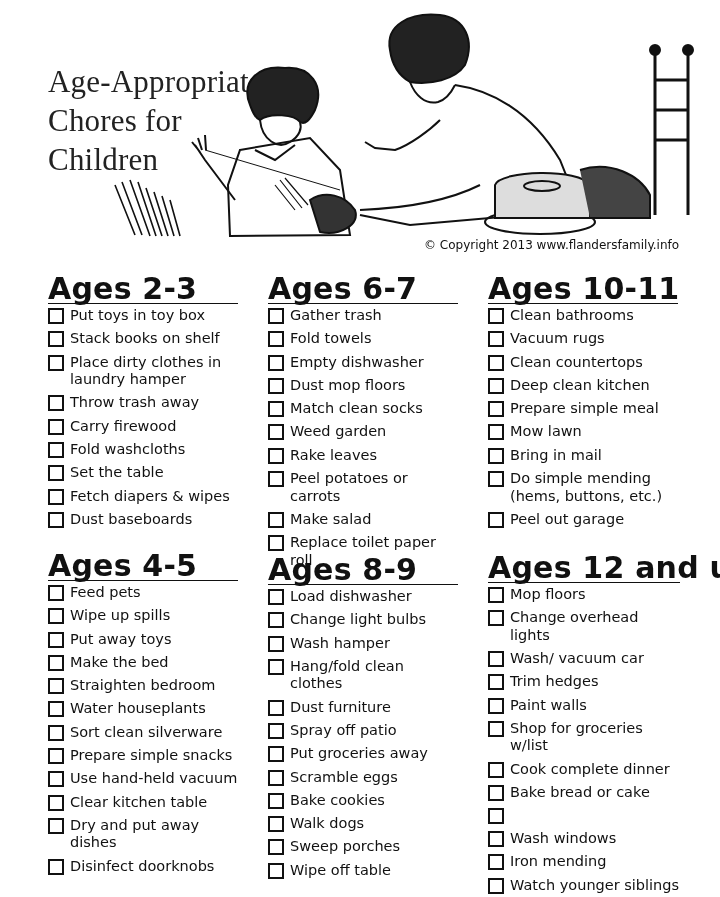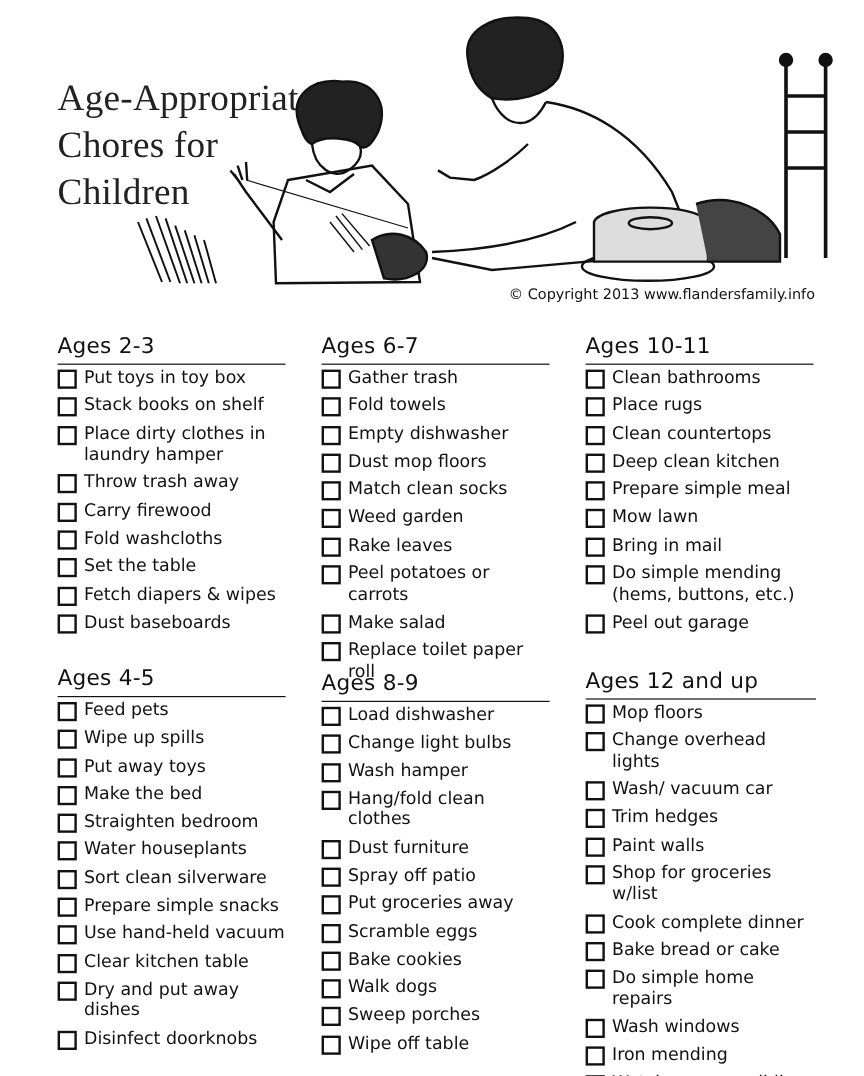--- a/index.html
+++ b/index.html
@@ -2,21 +2,21 @@
 <html><head>
   <meta charset="utf-8">
   <style>
     html, body { margin:0; padding:0; background:#fff; }
     body { width:720px; height:897px; position:relative; overflow:hidden; color:#111; font-family:"DejaVu Sans", sans-serif; }
     .title { position:absolute; left:48px; top:40px; font-family:"Liberation Serif", "DejaVu Serif", serif; font-size:31px; line-height:39px; color:#222; letter-spacing:0.2px;margin-top:22px; }
     .title div { white-space:nowrap; }
     .illus { position:absolute; left:110px; top:10px; width:590px; height:230px; }
     .copyright { position:absolute; left:424px; top:238px; font-size:12px; color:#111; white-space:nowrap;text-align:center; }
     .section { position:absolute; width:190px; }
-    .section h2 { margin:0; font-weight:normal; font-size:18px; line-height:26px; padding-bottom:1px; border-bottom:1.5px solid #111; white-space:nowrap; letter-spacing:0.2px; }
+    .section h2 { margin:0; font-weight:bold; font-size:30px; line-height:26px; padding-bottom:1px; border-bottom:1.5px solid #111; white-space:nowrap; letter-spacing:0.2px; }
     .section ul { list-style:none; margin:3px 0 0 0; padding:0; }
     .section li { display:flex; align-items:flex-start; font-size:14.5px; line-height:17.5px; margin-bottom:5.8px; white-space:nowrap; }
     .cb { flex:0 0 auto; width:12px; height:12px; border:2.4px solid #111; margin-right:6px; margin-top:1px; box-sizing:content-box; background:#fff; }
     .lbl { white-space:pre-line; }
   </style>
 </head>
 <body>
 
 <div class="title">
   <div>Age-Appropriate</div>
@@ -154,21 +154,21 @@
 
 <div class="section" style="left:488px; top:276px;">
   <h2>Ages 10-11</h2>
   <ul>
     <li>
         <span class="cb"></span>
         <span class="lbl">Clean bathrooms</span>
       </li>
     <li>
         <span class="cb"></span>
-        <span class="lbl">Place rugs</span>
+        <span class="lbl">Vacuum rugs</span>
       </li>
     <li>
         <span class="cb"></span>
         <span class="lbl">Clean countertops</span>
       </li>
     <li>
         <span class="cb"></span>
         <span class="lbl">Deep clean kitchen</span>
       </li>
     <li>
@@ -333,21 +333,20 @@
     <li>
         <span class="cb"></span>
         <span class="lbl">Cook complete dinner</span>
       </li>
     <li>
         <span class="cb"></span>
         <span class="lbl">Bake bread or cake</span>
       </li>
     <li>
         <span class="cb"></span>
-        <span class="lbl">Do simple home repairs</span>
       </li>
     <li>
         <span class="cb"></span>
         <span class="lbl">Wash windows</span>
       </li>
     <li>
         <span class="cb"></span>
         <span class="lbl">Iron mending</span>
       </li>
     <li>

